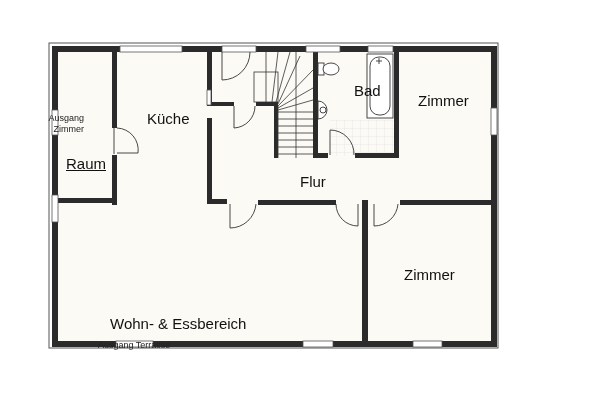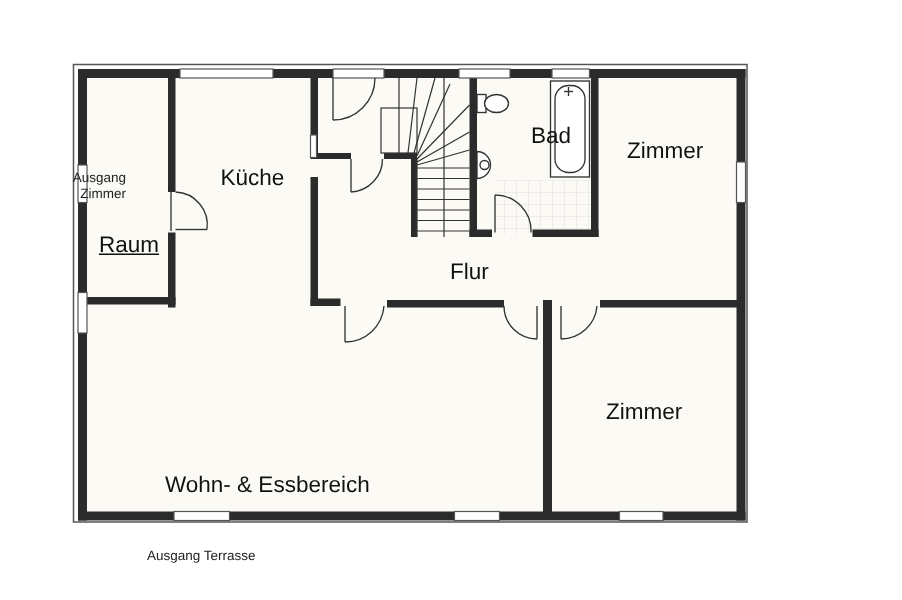--- a/index.html
+++ b/index.html
@@ -151,13 +151,13 @@
 <div class="room-label lg" style="left:337px;top:82px;margin-left:17px;">Bad</div>
 <div class="room-label lg" style="left:418px;top:92px;">Zimmer</div>
 <div class="room-label lg" style="left:300px;top:173px;">Flur</div>
 <div class="room-label lg" style="left:110px;top:267px;margin-top:48px;">Wohn- &amp; Essbereich</div>
 <div class="room-label lg" style="left:404px;top:266px;">Zimmer</div>
 
 <div class="room-label sm" style="left:6px;top:113px;width:42px;margin-left:36px;">
   <div>Ausgang</div>
   <div>Zimmer</div>
 </div>
-<div class="room-label sm" style="left:98px;top:365px;text-align:left;">Ausgang Terrasse</div>
+<div class="room-label sm" style="left:98px;top:340px;text-align:left;">Ausgang Terrasse</div>
 
 </body></html>

